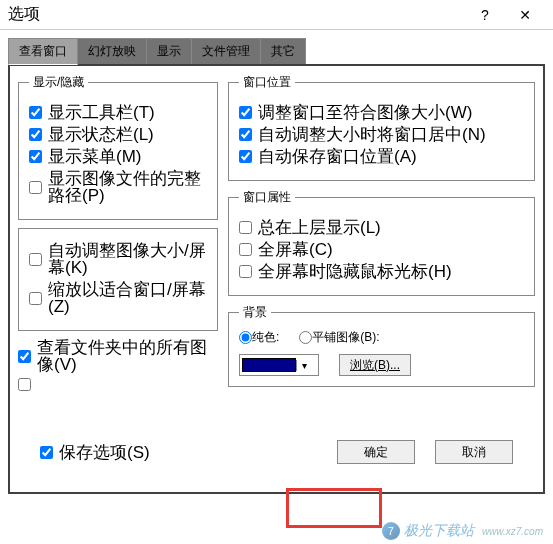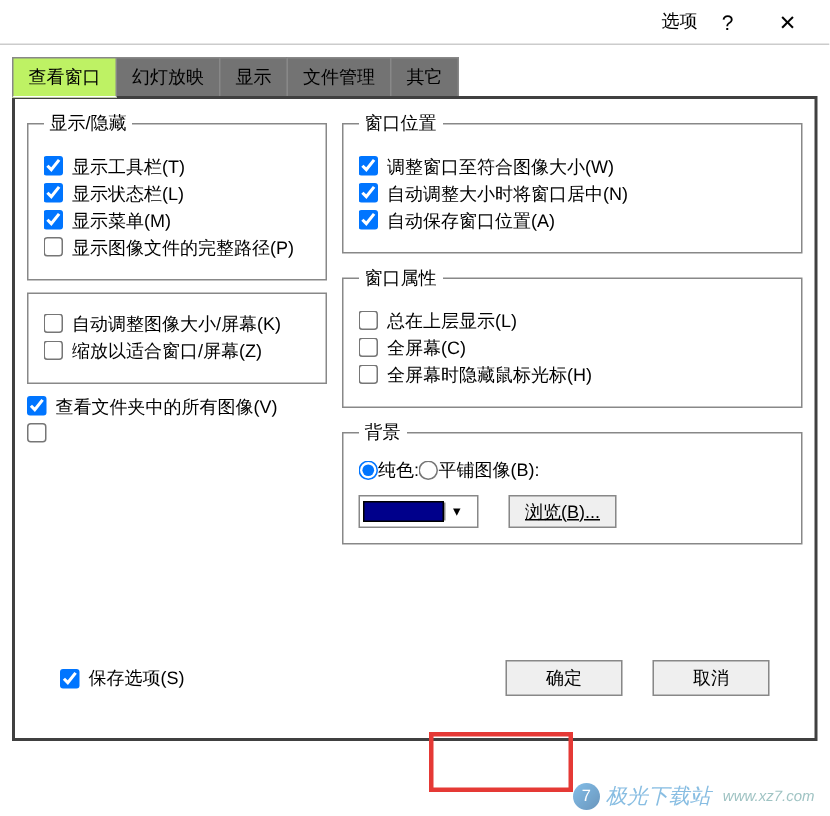--- a/index.html
+++ b/index.html
@@ -1,32 +1,32 @@
 <!DOCTYPE html>
 <html><head>
 <meta charset="utf-8">
 <style>
 * { box-sizing: border-box; margin: 0; padding: 0; }
 body { font-family: "Microsoft YaHei", "SimSun", sans-serif; font-size: 12px; background: #fff; width: 553px; height: 544px; position: relative; color: #000; }
 .titlebar { height: 30px; display: flex; align-items: center; padding: 0 8px; border-bottom: 1px solid #ccc; }
-.titlebar-title { flex: 1; font-size: 12px; text-align: right; }
+.titlebar-title { flex: 1; font-size: 16px; }
 .titlebar-btn { width: 40px; height: 28px; display: flex; align-items: center; justify-content: center; font-size: 14px; cursor: pointer; }
 .tabs { display: flex; margin: 8px 8px 0 8px; }
 .tab { padding: 4px 10px; border: 1px solid #888; background: #737373; font-size: 12px; margin-right: -1px; cursor: pointer; }
-.tab.active { background: #bef264; border-bottom: 1px solid #fff; position: relative; z-index: 2; }
+.tab.active { background: #a3a3a3; border-bottom: 1px solid #fff; position: relative; z-index: 2; }
 .tab-content { border: 2px solid #404040; margin: 0 8px 8px 8px; position: relative; top: -1px; padding: 8px; height: 430px; }
 .columns { display: flex; gap: 10px; }
 .col-left { width: 200px; }
 .col-right { flex: 1; }
 fieldset { border: 1px solid #888; margin-bottom: 8px; padding: 8px 10px 10px 10px; }
 legend { padding: 0 4px; font-size: 12px; }
 .chk-row { display: flex; align-items: center; margin: 5px 0; }
 .chk-row input[type="checkbox"] { margin-right: 6px; width: 13px; height: 13px; }
-.chk-row label { font-size: 12px; line-height: 1; text-align: center; }
-.bg-row { display: flex; align-items: center; margin-bottom: 8px; }
+.chk-row label { font-size: 17px; line-height: 1; }
+.bg-row { display: flex; align-items: center; gap: 20px; margin-bottom: 8px; }
 .bg-row .opt { display: flex; align-items: center; }
 .color-row { display: flex; align-items: center; gap: 20px; }
 .color-combo { width: 80px; height: 22px; border: 1px solid #888; display: inline-flex; align-items: center; padding: 2px; background: #fff; }
 .color-swatch { width: 54px; height: 14px; background: #00008B; border: 1px solid #000; }
 .color-arrow { width: 16px; text-align: center; font-size: 10px; border-left: 1px solid #888; }
 .browse-btn { height: 22px; padding: 0 10px; border: 1px solid #888; background: #efefef; cursor: pointer; font-size: 12px; text-decoration: underline; }
 .left-standalone { }
 .bottom-bar { position: absolute; bottom: 28px; left: 10px; right: 10px; display: flex; align-items: center; }
 .bottom-bar .chk-row { margin: 0; flex: 1; padding-left: 20px; }
 .btns { display: flex; gap: 20px; margin-right: 20px; }

